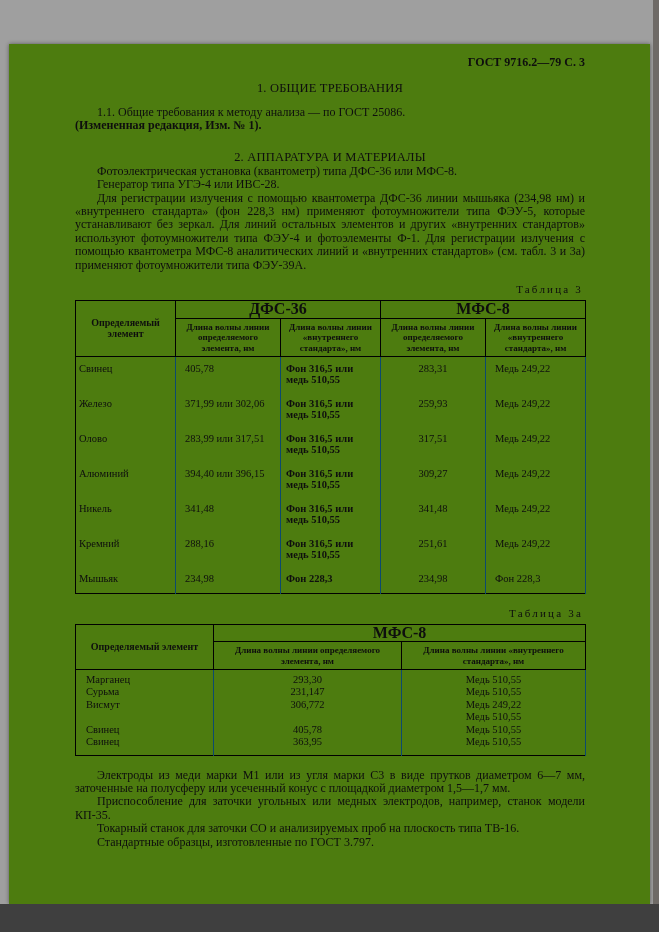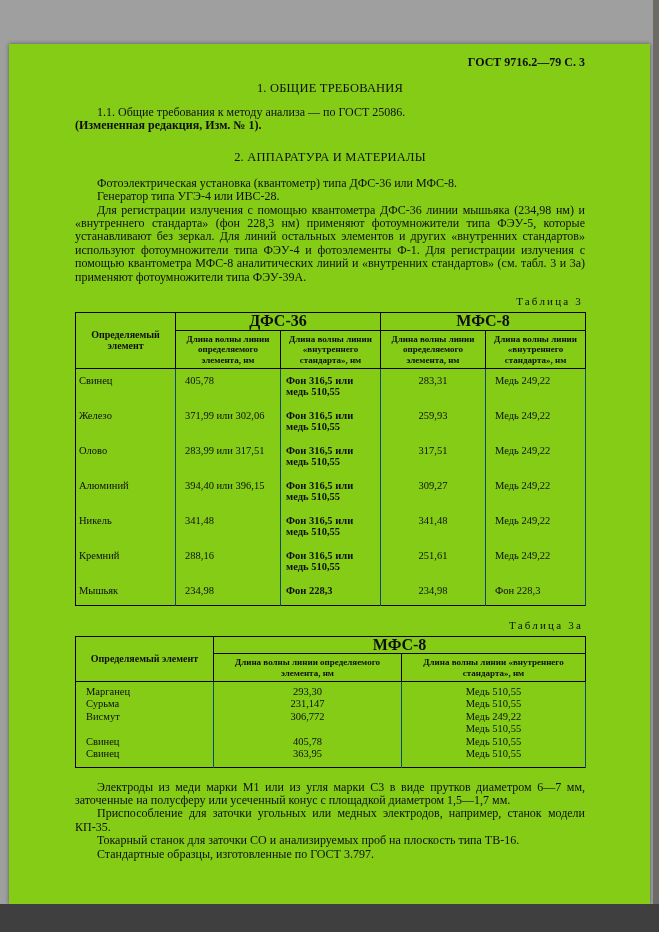--- a/index.html
+++ b/index.html
@@ -14,34 +14,34 @@
   .right-edge {
     position:absolute; top:0; right:0; width:6px; height:932px;
     background:#6e6a66;
   }
   .bottom-band {
     position:absolute; left:0; bottom:0; width:659px; height:28px;
     background:#3f3f3f;
   }
   .page {
     position:absolute; left:9px; top:44px; width:641px; height:860px;
-    background:#84cc16;
+    background:#4d7c0f;
     padding:11px 65px 0 66px;
     box-shadow:0 0 4px rgba(0,0,0,.45);
   }
   .doc-header {
     text-align:right; font-weight:bold; font-size:12px; line-height:14px;
     margin-bottom:12px;
   }
   .sec-title {
     text-align:center; font-weight:normal; font-size:12.5px; line-height:15px;
     letter-spacing:.2px;
   }
   .sec-title.t1 { margin-bottom:10px; }
-  .sec-title.t2 { margin-bottom:12px; }
+  .sec-title.t2 { }
   .para {
     font-size:12px; line-height:13.4px; text-align:justify;
   }
   .indent { text-indent:22px; }
   .bold { font-weight:bold; }
   .p-amend { margin-bottom:17px; }
   .p-long { margin-bottom:11px; }
   .tbl-caption {
     text-align:right; font-size:11px; line-height:13px;
     letter-spacing:2.2px; margin-bottom:4px; padding-right:2px;

